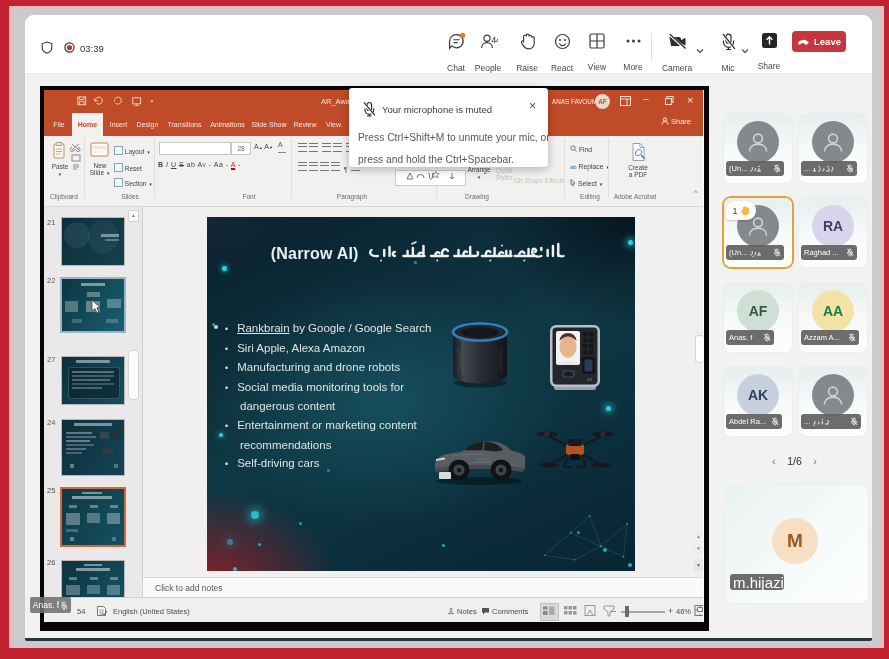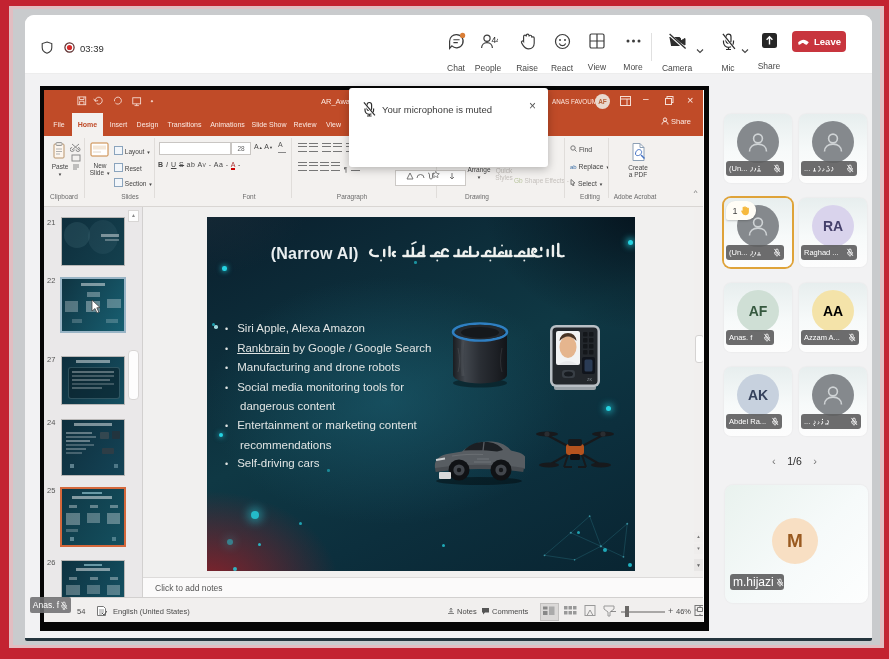--- a/index.html
+++ b/index.html
@@ -375,22 +375,22 @@
         <path d="M64 18 h16 M68 18 c0-3 2-5 4-3 M75 18 c-2-6 3-9 5-5"></path>
                 <circle cx="70" cy="22.5" r=".9" fill="#e8ecea" stroke="none"></circle>
         <path d="M38 18 h20 M42 18 v-5 M47 18 v-8 M52 18 c0-3 2-4 4-3 M57 8 v10"></path>
                 <path d="M46 6 l4-2" stroke-width="1.4"></path>
         <path d="M14 18 c-6 1-9-3-6-6 M20 18 v-6 M25 18 v-9 M30 18 c-2 0-3-4 0-4"></path>
                 <circle cx="17" cy="22.5" r=".9" fill="#e8ecea" stroke="none"></circle>
       </g>
             </svg>
     </div>
     <div id="bull">
+      <div class="bli"><u>Rankbrain</u> by Google / Google Search</div>
       <div class="bli">Siri Apple, Alexa Amazon</div>
-      <div class="bli"><u>Rankbrain</u> by Google / Google Search</div>
       <div class="bli">Manufacturing and drone robots</div>
       <div class="bli">Social media monitoring tools for<br><span style="margin-left:0">dangerous content</span></div>
       <div class="bli">Entertainment or marketing content<br><span style="margin-left:0">recommendations</span></div>
       <div class="bli">Self-driving cars</div>
     </div>
     <div class="gdot" style="left:7px;top:108px;width:3.5px;height:3.5px;background:#9fd8df"></div>
     <svg id="echo" style="position:absolute;left:242px;top:103px" width="62" height="70" viewBox="0 0 62 70">
       <defs>
               <linearGradient id="eb" x1="0" y1="0" x2="1" y2="0">
                 <stop offset="0" stop-color="#1a1d21"></stop>
@@ -526,20 +526,21 @@
     </div>
 <div id="popup">
   <svg class="abs" style="left:13px;top:13px" width="14" height="16" viewBox="0 0 14 16">
         <rect x="5" y="1.5" width="4.6" height="8" rx="2.3" fill="none" stroke="#2d2d2d" stroke-width="1.2"></rect>
         <path d="M3 7.5 v1.6 a4.3 4.3 0 0 0 8.6 0 V7.5 M7.3 13.2 V15 M5 15 h4.6" fill="none" stroke="#2d2d2d" stroke-width="1.2"></path>
         <path d="M1.5 1.5 L12.5 14.5" stroke="#fff" stroke-width="2.4"></path>
         <path d="M1.9 1.3 L12.9 14.3" stroke="#2d2d2d" stroke-width="1.2"></path>
       </svg>
   <div class="abs" style="left:33px;top:16px;font-size:9.5px;color:#3a3a3a">Your microphone is muted</div>
   <div class="abs" style="left:180px;top:11px;font-size:12px;color:#555">×</div>
+  <div class="abs" style="left:9px;top:39px;font-size:10.3px;color:#585858;line-height:21.5px;white-space:nowrap">Press Ctrl+Shift+M to unmute your mic, or<br>press and hold the Ctrl+Spacebar.</div>
 </div>
 <div id="anastag">Anas. f <svg width="8" height="9" viewBox="0 0 17 19" style="vertical-align:-1px">
         <rect x="6" y="2.2" width="5" height="9" rx="2.5" fill="none" stroke="#fff" stroke-width="1.6"></rect>
         <path d="M3.5 8.5 v1.8 a5 5 0 0 0 10 0 V8.5 M8.5 15.5 V17.5 M6 17.5 h5" fill="none" stroke="#fff" stroke-width="1.6"></path>
         <path d="M2.9 1.8 L14.9 16.8" stroke="#fff" stroke-width="1.6"></path>
       </svg></div>
 <div id="rail">
   <div class="tile" style="left:699px;top:99px">
     <div class="av" style="background:#85898d">
           <svg width="26" height="26" viewBox="0 0 26 26">
@@ -620,21 +621,21 @@
     <div class="chip" style="width:42px">
           <span>Anas. f</span>
           <svg class="mcs" width="8" height="9" viewBox="0 0 17 19">
             <rect x="6" y="2.2" width="5" height="9" rx="2.5" fill="none" stroke="#fff" stroke-width="1.8"></rect>
             <path d="M3.5 8.5 v1.8 a5 5 0 0 0 10 0 V8.5 M8.5 15.5 V18" fill="none" stroke="#fff" stroke-width="1.8"></path>
             <path d="M2.9 1.8 L14.9 16.8" stroke="#fff" stroke-width="1.8"></path>
           </svg>
         </div>
   </div>
   <div class="tile" style="left:774px;top:268px">
-    <div class="av" style="background:#f4e3a9;color:#000000">AA</div>
+    <div class="av" style="background:#f4e3a9;color:#15803d">AA</div>
     <div class="chip" style="width:52px">
           <span>Azzam A...</span>
           <svg class="mcs" width="8" height="9" viewBox="0 0 17 19">
             <rect x="6" y="2.2" width="5" height="9" rx="2.5" fill="none" stroke="#fff" stroke-width="1.8"></rect>
             <path d="M3.5 8.5 v1.8 a5 5 0 0 0 10 0 V8.5 M8.5 15.5 V18" fill="none" stroke="#fff" stroke-width="1.8"></path>
             <path d="M2.9 1.8 L14.9 16.8" stroke="#fff" stroke-width="1.8"></path>
           </svg>
         </div>
   </div>
   <div class="tile" style="left:699px;top:352px">
@@ -669,21 +670,21 @@
           </svg>
         </div>
   </div>
   <div class="abs" style="left:747px;top:440px;width:45px;font-size:10.5px;color:#2b2b2b;display:flex;justify-content:space-between;align-items:center">
         <span style="color:#777;font-size:11px">‹</span>
         <span>1/6</span>
         <span style="color:#777;font-size:11px">›</span>
       </div>
   <div class="abs" style="left:700px;top:470px;width:143px;height:118px;border-radius:8px;background:linear-gradient(135deg,#e9f2ee 0%,#f6fafa 55%,#fdfefe 100%);box-shadow:0 0 2px rgba(0,0,0,.08)">
     <div class="abs" style="left:47px;top:33px;width:46px;height:46px;border-radius:50%;background:#f8dfc3;color:#9a5a20;font-weight:bold;font-size:19px;text-align:center;line-height:46px">M</div>
-    <div class="chip" style="left:5px;bottom:13px;width:48px;height:16px;font-size:12px">
+    <div class="chip" style="left:5px;bottom:13px;width:48px;height:16px;font-size:15px">
           <span>m.hijazi</span>
           <svg class="mcs" width="8" height="9" viewBox="0 0 17 19">
             <rect x="6" y="2.2" width="5" height="9" rx="2.5" fill="none" stroke="#fff" stroke-width="1.8"></rect>
             <path d="M3.5 8.5 v1.8 a5 5 0 0 0 10 0 V8.5 M8.5 15.5 V18" fill="none" stroke="#fff" stroke-width="1.8"></path>
             <path d="M2.9 1.8 L14.9 16.8" stroke="#fff" stroke-width="1.8"></path>
           </svg>
         </div>
   </div>
 </div>
 

